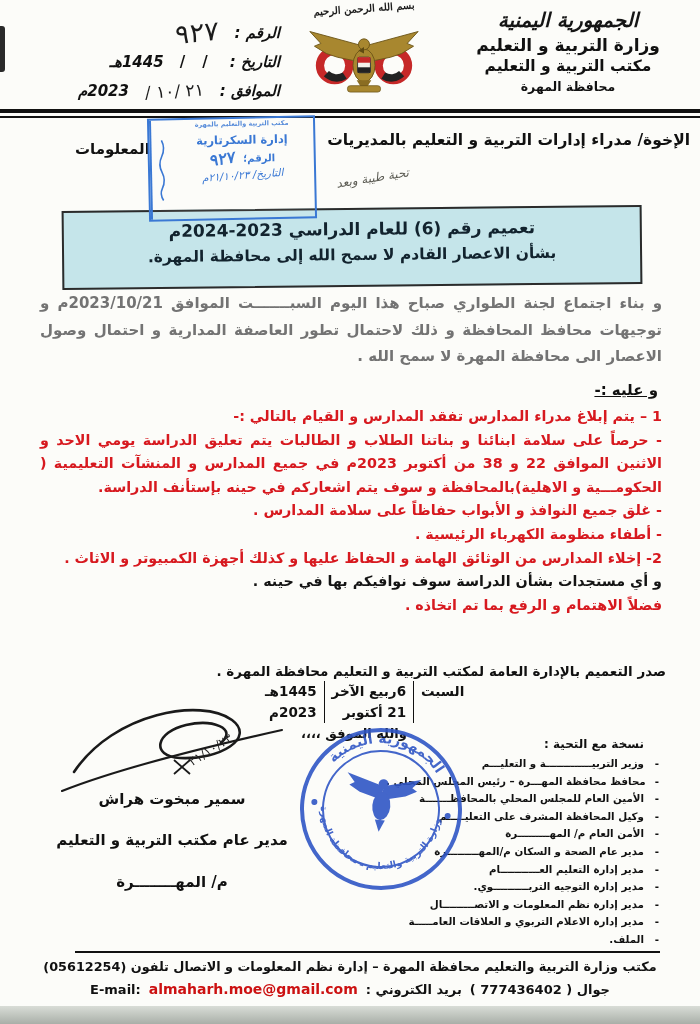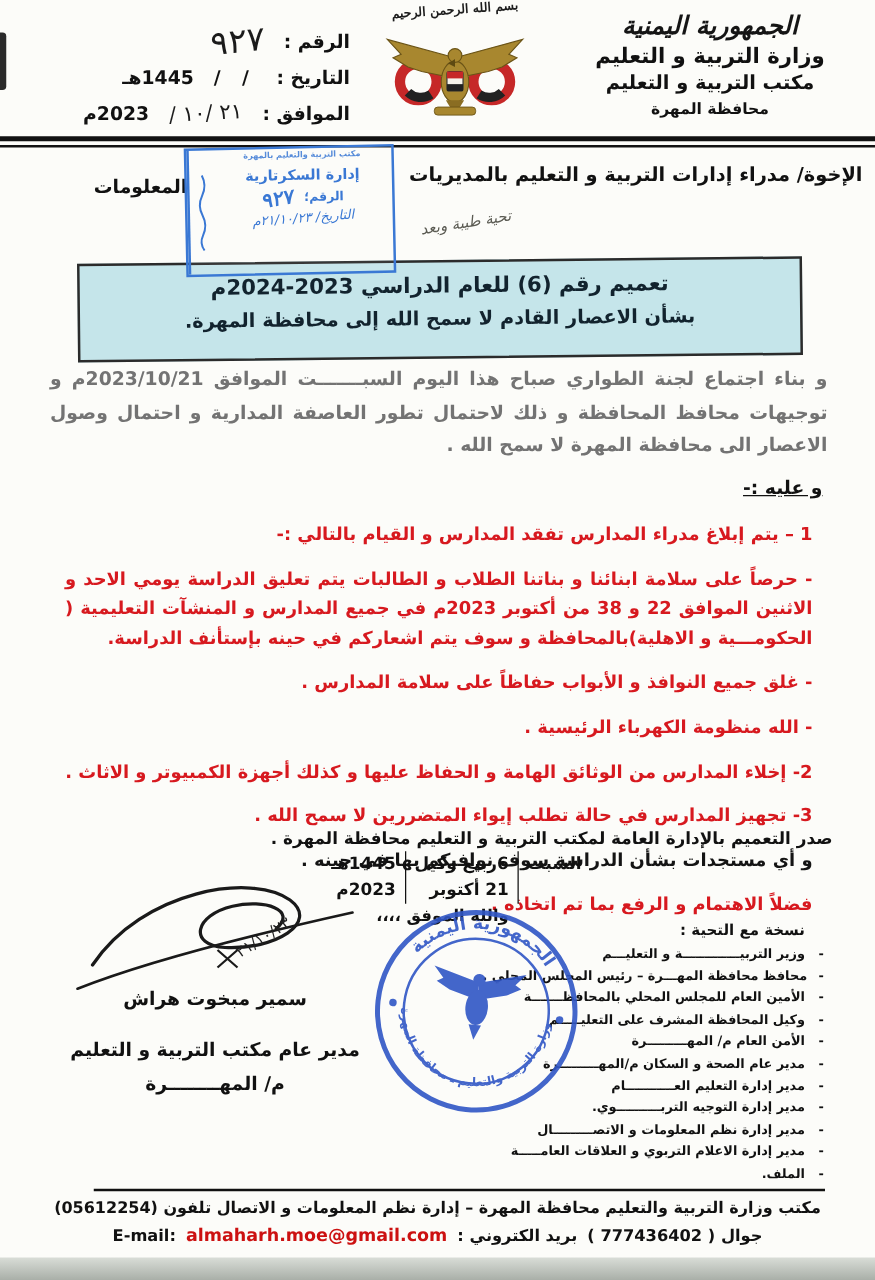--- a/index.html
+++ b/index.html
@@ -12,21 +12,21 @@
   
   #hdr-right{right:6px;top:8px;width:252px;text-align:center;line-height:1.25;}
   .country{font-family:"DejaVu Serif",serif;font-style:italic;font-weight:bold;font-size:20px;letter-spacing:-1px;color:#151515;}
   .ministry{font-size:17px;font-weight:bold;margin-top:2px;}
   .office{font-size:15.5px;font-weight:bold;margin-top:1px;}
   .gov{font-size:12.5px;font-weight:bold;margin-top:2px;}
   #hdr-center{left:293px;top:3px;width:142px;text-align:center;}
   .bismillah{font-family:"DejaVu Serif",serif;font-weight:bold;font-size:10px;line-height:1.15;transform:rotate(-4deg);color:#1d1d1d;letter-spacing:-.5px;}
   #hdr-left{left:14px;top:18px;width:266px;font-size:15px;}
   .hrow{display:flex;direction:rtl;align-items:center;height:29px;gap:16px;}
-  .hlabel{font-weight:bold;white-space:nowrap;}
+  .hlabel{font-weight:bold;white-space:nowrap;font-style:italic;}
   .hand{font-family:"DejaVu Serif",serif;color:#1b1b1b;}
   .ref-num{font-size:27px;transform:rotate(-6deg) skewX(-6deg);display:inline-block;letter-spacing:4px;}
   .slashes{font-weight:bold;letter-spacing:6px;}
   .hand-dm{font-size:17px;transform:rotate(-3deg);display:inline-block;letter-spacing:2px;}
   #rule-thick{left:0;right:0;top:109px;height:4px;background:#121212;}
   #rule-thin{left:0;right:0;top:116px;height:2px;background:#121212;}
   
   #addr-to{right:10px;top:131px;font-size:15.5px;font-weight:bold;white-space:nowrap;}
   #honorific{left:75px;top:140px;font-size:15px;font-weight:bold;}
   #greeting{left:336px;top:171px;font-size:12px;color:#5a5a52;transform:rotate(-9deg);font-style:italic;white-space:nowrap;}
@@ -43,35 +43,35 @@
   
   #title-box{left:62px;top:208px;width:576px;height:66px;background:#c5e5ea;border:2px solid #2b2b2b;
     transform:rotate(-0.6deg);text-align:center;padding-top:9px;z-index:2;}
   #title-box .t1{font-size:17px;font-weight:bold;color:#12232e;}
   #title-box .t2{font-size:15.5px;font-weight:bold;color:#12232e;margin-top:7px;}
   
   #intro{left:40px;top:290px;width:622px;font-size:15px;font-weight:bold;line-height:1.78;
     text-align:justify;text-align-last:right;color:#737373;}
   #therefore{right:42px;top:381px;font-size:15px;font-weight:bold;text-decoration:underline;}
   #red-block{left:40px;top:405px;width:622px;font-size:14.3px;font-weight:bold;line-height:23.6px;color:#d7191f;}
-  #red-block p{margin:12px;}
+  #red-block p{margin:0;}
   #red-block p.just{text-align:justify;text-align-last:right;}
   #red-block .black{color:#141414;}
   #issued{right:34px;top:663px;font-size:13.5px;font-weight:bold;}
   
   #schedule{left:258px;top:681px;display:flex;direction:rtl;font-size:13.5px;font-weight:bold;}
   #schedule .col{display:flex;flex-direction:column;}
   #schedule .cell{height:21px;line-height:21px;padding:0 7px;white-space:nowrap;}
   #schedule .mid{border-right:1.6px solid #111;border-left:1.6px solid #111;}
   #closing{left:301px;top:726px;font-size:13px;font-weight:bold;white-space:nowrap;}
   
   #sig{left:28px;top:696px;width:288px;text-align:center;}
   #sig .name{font-size:15px;font-weight:bold;margin-top:-8px;}
   #sig .title{font-size:15px;font-weight:bold;margin-top:23px;}
-  #sig .region{font-size:15px;font-weight:bold;margin-top:9px;}
+  #sig .region{font-size:15px;font-weight:bold;margin-top:24px;}
   #sig-date{position:absolute;left:158px;top:46px;font-size:12.5px;transform:rotate(-32deg);color:#222;font-family:"DejaVu Serif",serif;}
   
   #seal{left:296px;top:724px;opacity:.9;transform:rotate(6deg);z-index:3;}
   
   #cc{right:8px;top:737px;width:306px;direction:rtl;}
   #cc .head{font-size:12px;font-weight:bold;padding-right:48px;margin-bottom:4px;}
   .cc-item{display:flex;direction:rtl;gap:9px;padding-right:33px;font-size:10.3px;font-weight:bold;line-height:17.6px;white-space:nowrap;}
   .cc-item .dash{width:6px;}
   
   #footer-rule{left:75px;right:40px;top:951px;border-top:2.5px solid #111;}
@@ -161,36 +161,35 @@
     <div class="t2">بشأن الاعصار القادم لا سمح الله إلى محافظة المهرة.</div>
   </div>
 
   <div class="abs" id="intro">و بناء اجتماع لجنة الطواري صباح هذا اليوم السبـــــــت الموافق 2023/10/21م و توجيهات محافظ المحافظة و ذلك لاحتمال تطور العاصفة المدارية و احتمال وصول الاعصار الى محافظة المهرة لا سمح الله .</div>
   <div class="abs" id="therefore">و عليه :-</div>
 
   <div class="abs" id="red-block">
     <p>1 – يتم إبلاغ مدراء المدارس تفقد المدارس و القيام بالتالي :-</p>
     <p class="just">- حرصاً على سلامة ابنائنا و بناتنا الطلاب و الطالبات يتم تعليق الدراسة يومي الاحد و الاثنين الموافق 22 و 38 من أكتوبر 2023م في جميع المدارس و المنشآت التعليمية ( الحكومـــية و الاهلية)بالمحافظة و سوف يتم اشعاركم في حينه  بإستأنف الدراسة.</p>
     <p>- غلق جميع النوافذ و الأبواب حفاظاً على سلامة المدارس .</p>
-    <p>- الله منظومة الكهرباء الرئيسية .</p>
+    <p>- أطفاء منظومة الكهرباء الرئيسية .</p>
     <p>2- إخلاء المدارس من الوثائق الهامة و الحفاظ عليها و كذلك أجهزة الكمبيوتر و الاثاث .</p>
-    <p>3- تجهيز المدارس في حالة تطلب إيواء المتضررين لا سمح الله .</p>
     <p class="black">و أي مستجدات بشأن الدراسة سوف نوافيكم بها في حينه .</p>
     <p>فضلاً الاهتمام و الرفع بما تم اتخاذه .</p>
   </div>
 
   <div class="abs" id="issued">صدر التعميم  بالإدارة العامة لمكتب التربية و التعليم محافظة المهرة .</div>
 
   <div class="abs" id="schedule">
     <div class="col">
       <div class="cell">السبت</div>
       <div class="cell"></div>
     </div>
     <div class="col mid">
-      <div class="cell">6ربيع وكيل</div>
+      <div class="cell">6ربيع الآخر</div>
       <div class="cell">21  أكتوبر</div>
     </div>
     <div class="col">
       <div class="cell">1445هـ</div>
       <div class="cell">2023م</div>
     </div>
   </div>
 
   <div class="abs" id="closing">والله الموفق ،،،،</div>
 

